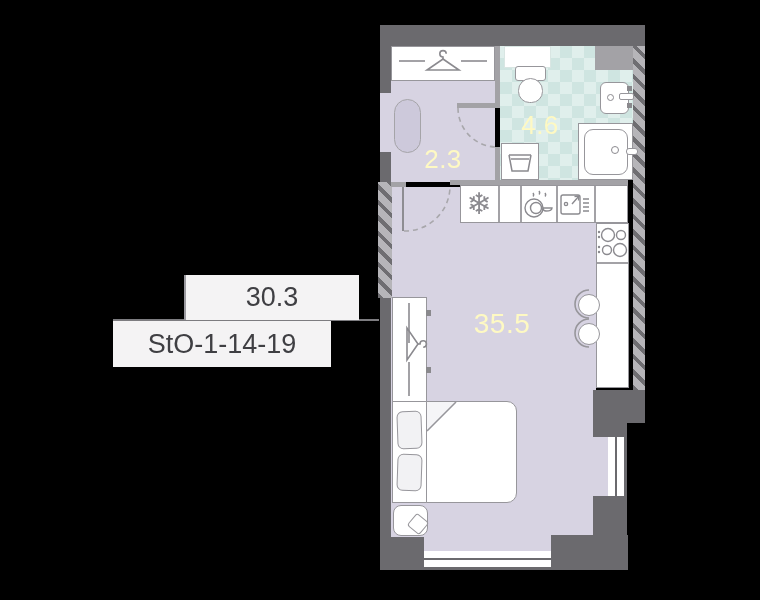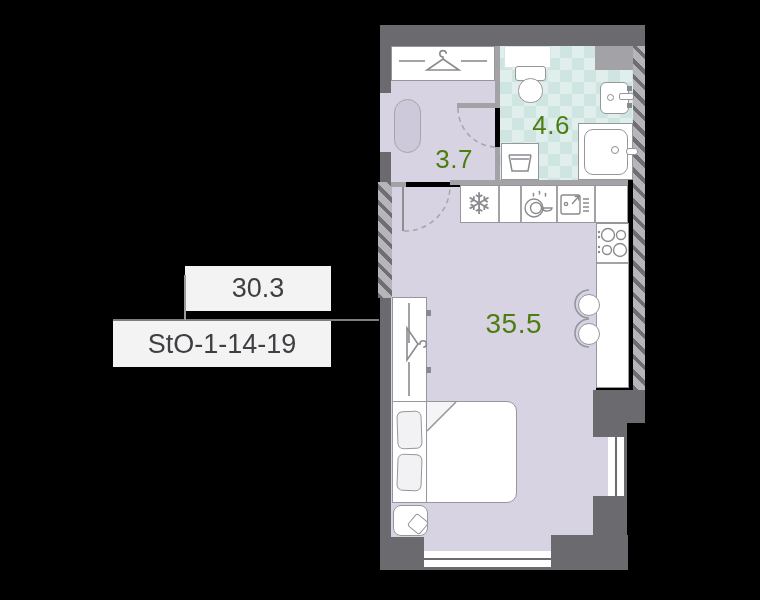--- a/index.html
+++ b/index.html
@@ -10,21 +10,21 @@
   .floor{z-index:1;}
   .wall{z-index:2;background:#6b6a6e;}
   .wallm{z-index:2;background:#a3a2a6;}
   .hatch{z-index:2;background:repeating-linear-gradient(45deg,#6f6e72 0 4px,#b6b5b9 4px 11px);}
   .cell{z-index:3;background:#fff;border:1.5px solid #97969b;box-sizing:border-box;}
   .bare{z-index:3;background:#fff;box-sizing:border-box;}
   .seam{z-index:4;background:#a3a2a6;}
   .winbar{z-index:4;background:#fff;}
   .icon{z-index:5;color:#8b8a8f;}
   .overlay{z-index:6;pointer-events:none;}
-  .roomlabel{z-index:7;color:#4d7c0f;font-size:26px;letter-spacing:.5px;text-align:right;}
+  .roomlabel{z-index:7;color:#fef9c3;font-size:26px;letter-spacing:.5px;text-align:center;}
   .lav{background:#d7d3e2;}
   .teal{background-color:#e0efec;
         background-image:linear-gradient(45deg,#cfe5e1 25%,transparent 25%,transparent 75%,#cfe5e1 75%),
                          linear-gradient(45deg,#cfe5e1 25%,transparent 25%,transparent 75%,#cfe5e1 75%);
         background-size:24px 24px;background-position:0 0,12px 12px;}
   
   .card{z-index:8;background:#f4f3f4;color:#3f3f43;}
   .cardrow{display:flex;align-items:center;justify-content:center;font-size:27px;}
   .leader{z-index:7;background:#7d7c80;}
   .divider{background:#9b9aa0;}
@@ -170,26 +170,26 @@
 
   <svg class="abs overlay" width="760" height="600" viewBox="0 0 760 600" style="left:0;top:0;">
     <path d="M404 231 A45 45 0 0 0 450 186" fill="none" stroke="#a8a7ab" stroke-width="1.6" stroke-dasharray="5 4"></path>
     <path d="M458 108 A39 39 0 0 0 497 147" fill="none" stroke="#a8a7ab" stroke-width="1.6" stroke-dasharray="5 4"></path>
     <path d="M589 290 A14 14 0 0 0 589 318" fill="none" stroke="#97969b" stroke-width="1.6"></path>
     <path d="M589 319 A14 14 0 0 0 589 347" fill="none" stroke="#97969b" stroke-width="1.6"></path>
     <polygon points="427,402 456,402 427,431" fill="#f5f5f7"></polygon>
     <path d="M427 431 L456 402" stroke="#97969b" stroke-width="1.6" fill="none"></path>
   </svg>
 
-  <div class="abs roomlabel" style="left:413px;top:144px;width:60px;">3.7</div>
+  <div class="abs roomlabel" style="left:413px;top:144px;width:60px;">2.3</div>
   <div class="abs roomlabel" style="left:510px;top:110px;width:60px;">4.6</div>
   <div class="abs roomlabel" style="left:462px;top:308px;width:80px;font-size:28px;">35.5</div>
 
   <div class="abs leader" style="left:113px;top:319px;width:266px;height:2px;"></div>
   <div class="abs divider" style="left:184px;top:275px;width:1.5px;height:45px;z-index:9;"></div>
-  <div class="abs card cardrow" style="left:185px;top:266px;width:146px;height:45px;align-items:center;">
+  <div class="abs card cardrow" style="left:185px;top:275px;width:174px;height:45px;align-items:center;">
     <span>30.3</span>
   </div>
   <div class="abs card cardrow" style="left:113px;top:321px;width:218px;height:46px;justify-content:center;">
     <span>StO-1-14-19</span>
   </div>
 
 </div>
 
 </body></html>

